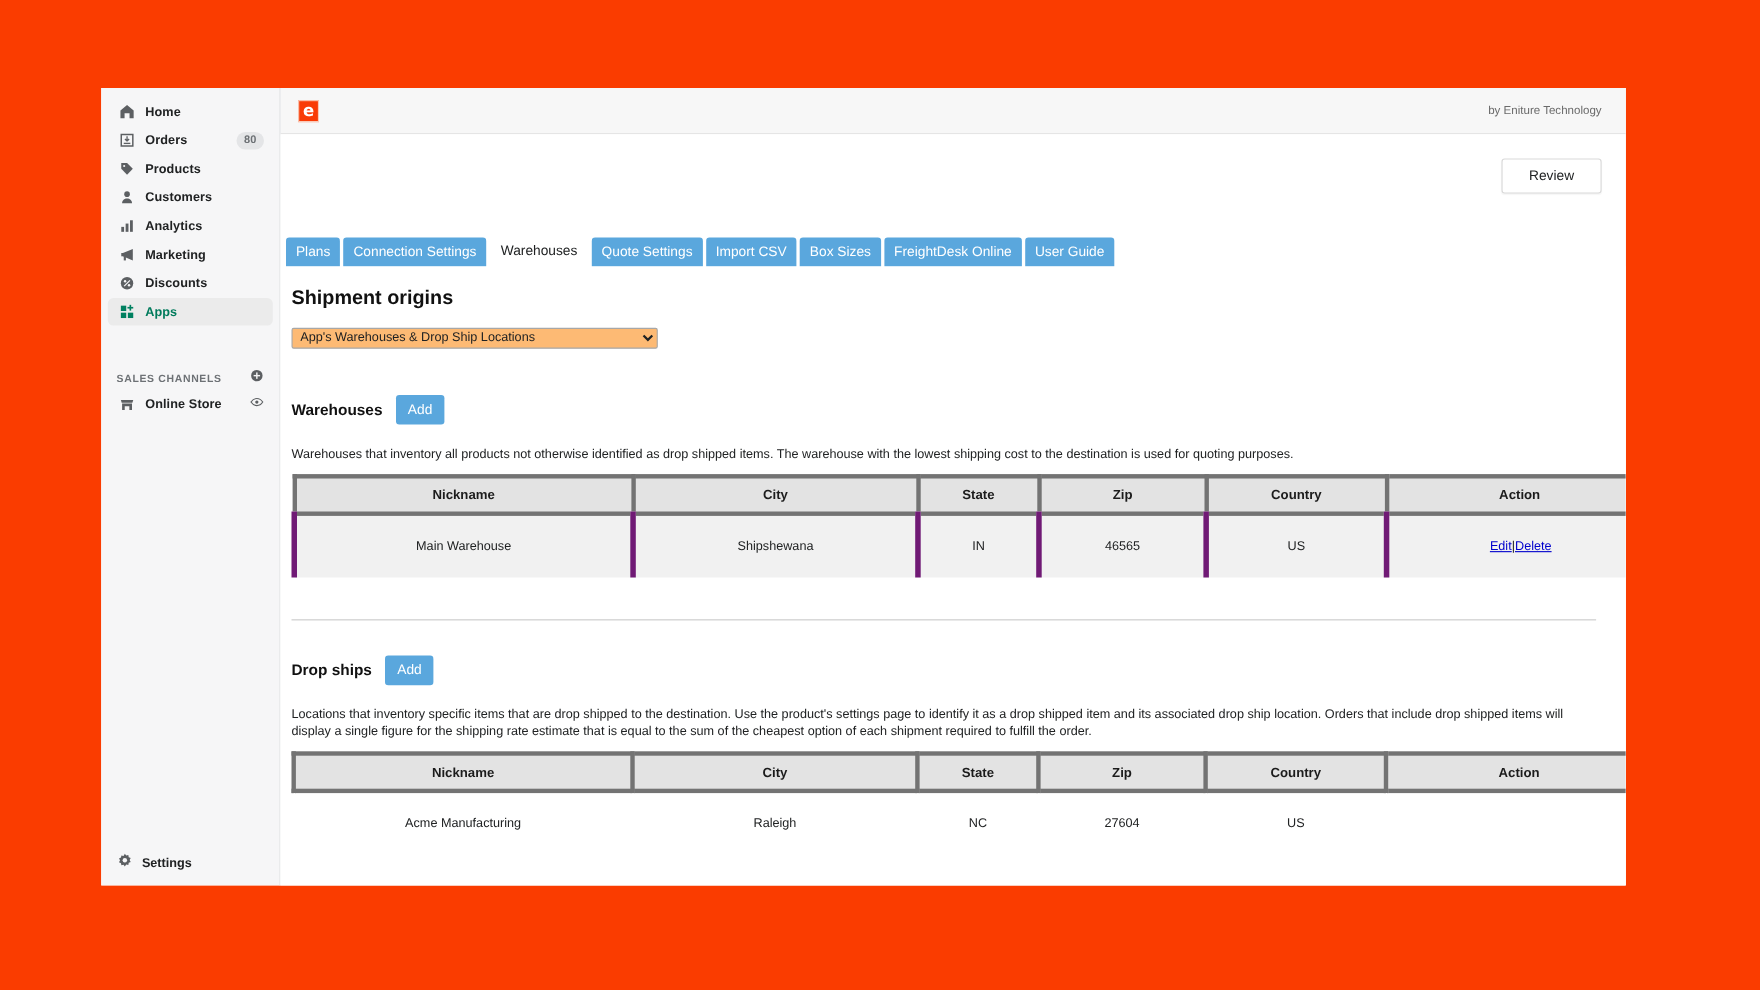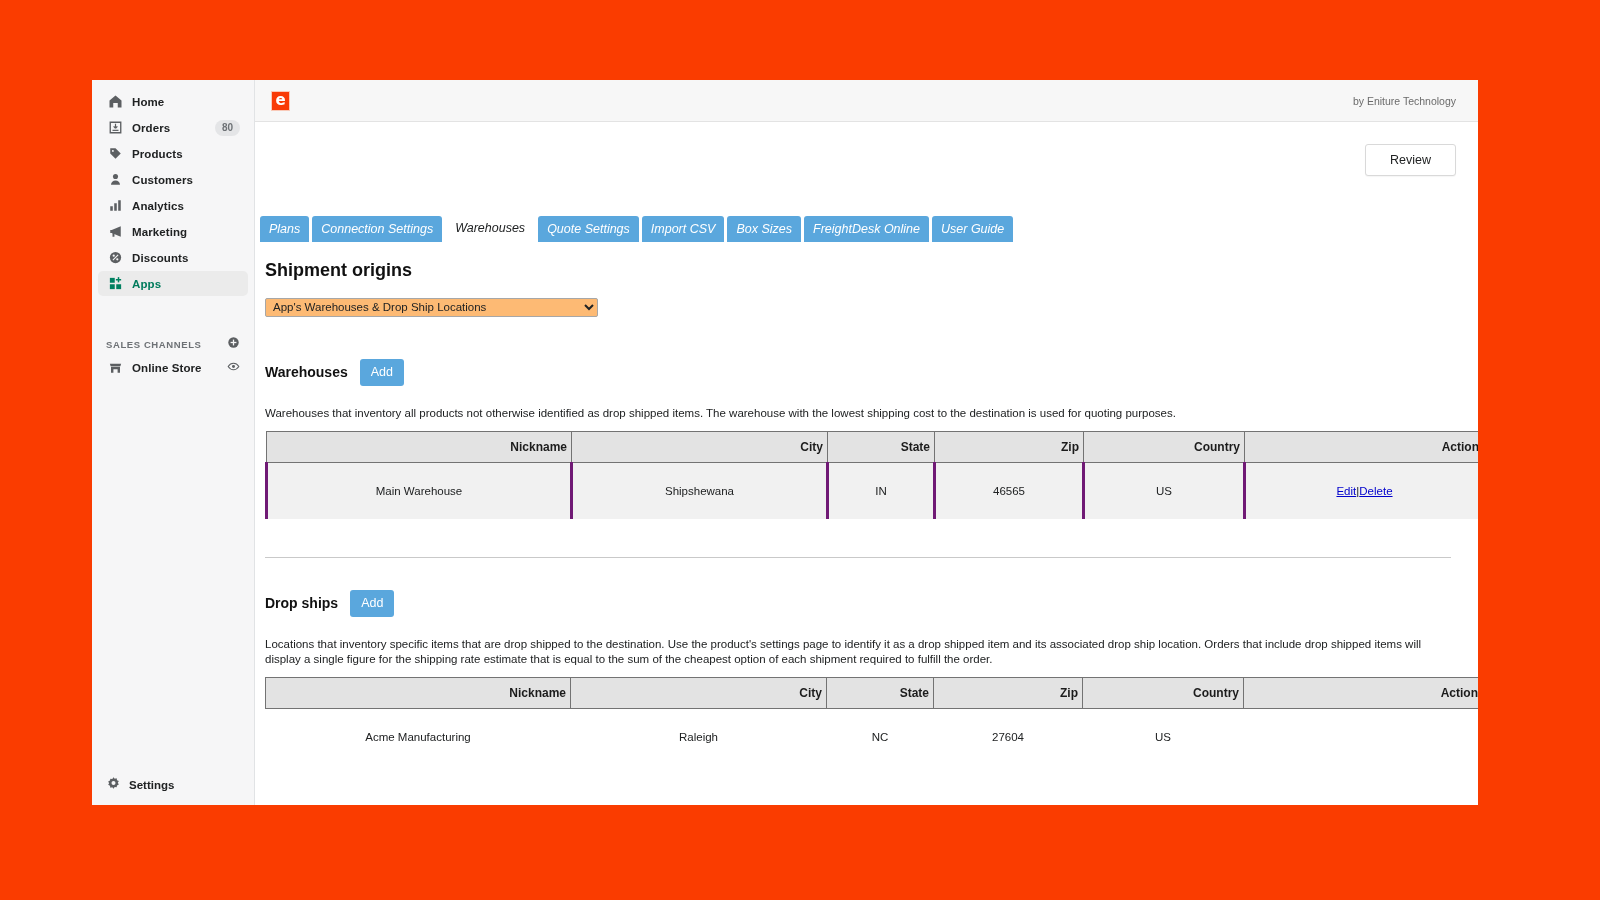--- a/index.html
+++ b/index.html
@@ -182,21 +182,20 @@
   }
   .tab {
     background: #5aa7dd;
     color: #ffffff;
     font-size: 12.5px;
     padding: 6px 9px 7px;
     border-radius: 3px 3px 0 0;
     cursor: pointer;
     white-space: nowrap;
     line-height: 15px;
-    font-style: italic;
   }
   .tab.active {
     background: #ffffff;
     color: #202223;
     padding: 7px 10px 8px;
   }
   .page-body {
     position: absolute;
     top: 120px;
     left: 0;
@@ -262,30 +261,30 @@
     border-collapse: collapse;
     margin-top: 10px;
     table-layout: fixed;
   }
   table.grid th {
     background: #e3e3e3;
     font-size: 12px;
     font-weight: 700;
     color: #1c1c1c;
     padding: 8px 4px;
-    text-align: right;
-    border: 1px solid #737373;
+    text-align: center;
+    border: 4px solid #737373;
   }
   table.grid td {
     background: #f1f1f1;
     font-size: 11.5px;
     color: #202223;
     text-align: center;
     padding: 22px 4px;
-    border-left: 3px solid #701a75;
+    border-left: 5px solid #701a75;
     border-right: 1px solid #e6e6e6;
     border-top: none;
     border-bottom: none;
   }
   table.grid tr.alt td {
     background: #ffffff;
     border-left: 1px solid #ffffff;
     border-right: 1px solid #ffffff;
   }
   table.grid td a {

